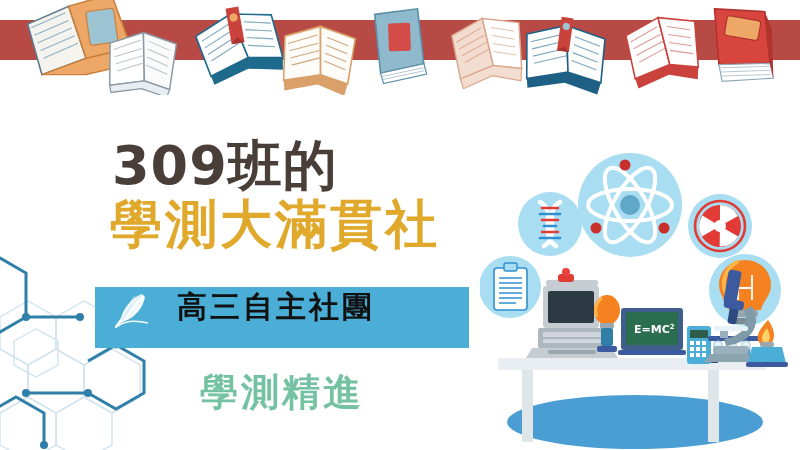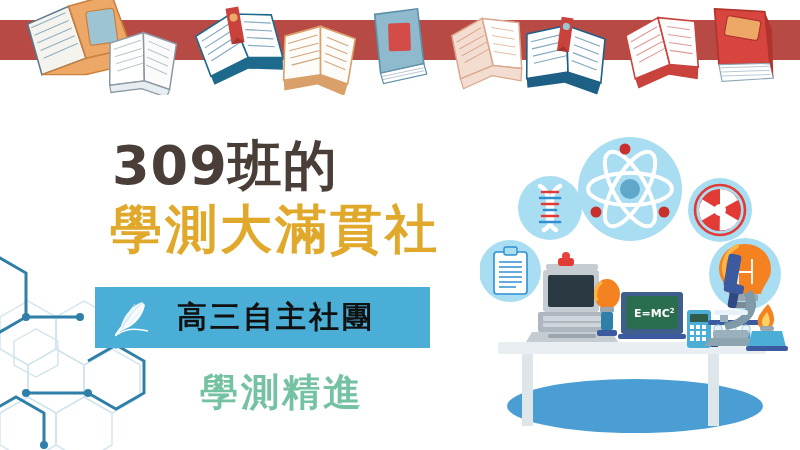--- a/index.html
+++ b/index.html
@@ -24,44 +24,44 @@
     font-size:54px;font-weight:700;color:#4a3f38;
     letter-spacing:1px;line-height:1;
     font-family:"DejaVu Sans","Liberation Sans",sans-serif;
     white-space:nowrap;
     text-align:right;
   }
   .title-main{
     position:absolute;left:110px;top:203px;
     font-size:52px;font-weight:700;color:#e0a92b;
     letter-spacing:3px;line-height:1;
-    font-family:Liberation Sans, sans-serif;
+    font-family:Liberation Mono, monospace;
     white-space:nowrap;
   }
   .banner{
-    position:absolute;left:95px;top:287px;width:335px;height:61px;
-    background:#4aaed6;display:flex;align-items:center;
+    position:absolute;left:95px;top:287px;width:374px;height:61px;
+    background:#4aaed6;display:flex;
   }
   .banner-quill{width:46px;height:46px;margin-left:14px;flex:0 0 auto;}
   .banner-text{
     font-size:30px;font-weight:700;color:#111;
     letter-spacing:3px;margin-left:22px;
     font-family:"DejaVu Sans","Liberation Sans",sans-serif;
     white-space:nowrap;
   }
   .title-sub{
     position:absolute;left:200px;top:373px;
     font-size:38px;font-weight:700;color:#74c2a2;
     letter-spacing:3px;line-height:1;
     font-family:"DejaVu Sans","Liberation Sans",sans-serif;
     white-space:nowrap;
   }
 
   
-  .sci{position:absolute;left:480px;top:134px;width:320px;height:300px;}
+  .sci{position:absolute;left:480px;top:150px;width:320px;height:300px;}
 </style>
 </head>
 <body>
 
 <div id="poster">
 
   <div class="band-stripe"></div>
 
   <div class="books-layer">
     <svg width="800" height="95" viewBox="0 0 800 95" xmlns="http://www.w3.org/2000/svg">

